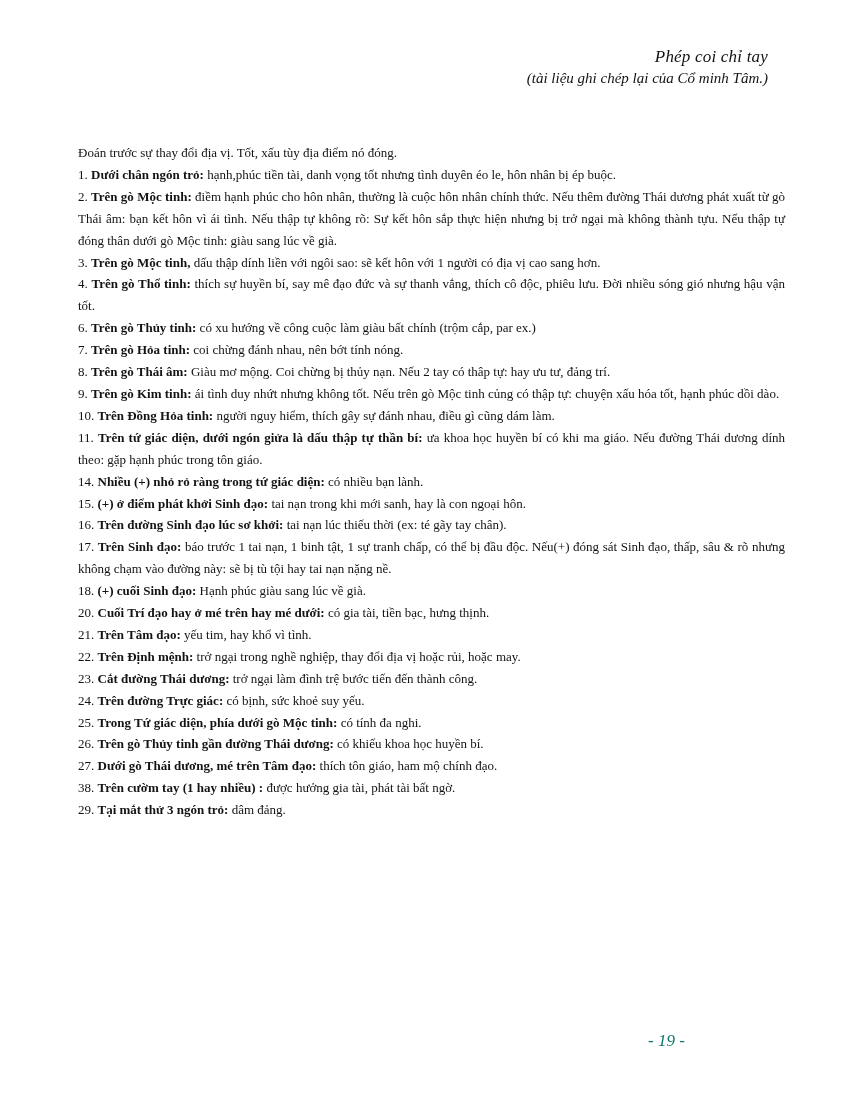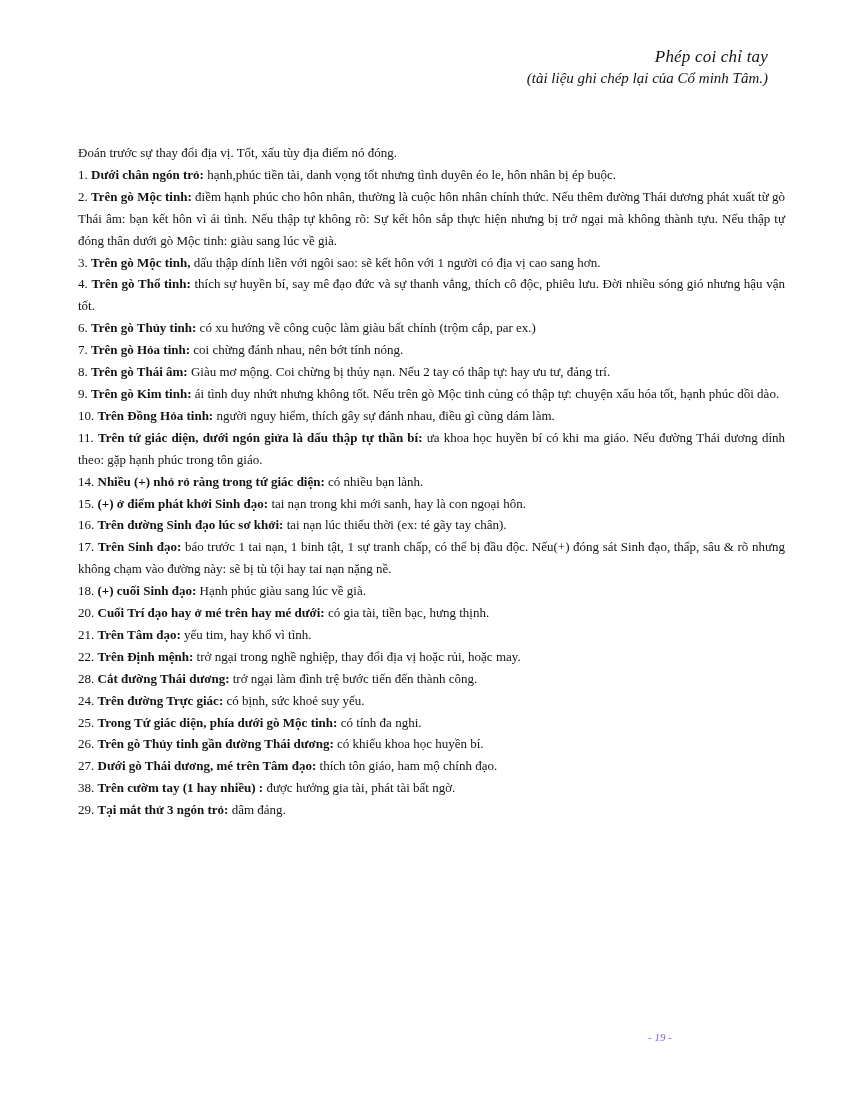--- a/index.html
+++ b/index.html
@@ -41,22 +41,22 @@
     text-justify: inter-word;
     margin-top: 34px;
   }
   .para { margin: 0; padding: 0; }
   .para .lead { font-weight: bold; }
   .footer {
     position: absolute;
     top: 1031px;
     left: 648px;
     font-style: italic;
-    font-size: 11px;
-    color: #8b5cf6;
+    font-size: 17px;
+    color: #0f766e;
   }
 </style>
 </head>
 <body>
 
 <div class="page">
 
   <div class="header">
     <div class="title">Phép coi chỉ tay</div>
     <div class="subtitle">(tài liệu ghi chép lại của Cổ minh Tâm.)</div>
@@ -98,21 +98,21 @@
 
   <p class="para item"><span class="num">18.</span> <span class="lead">(+) cuối Sinh đạo:</span> <span class="body-text">Hạnh phúc giàu sang lúc về già.</span></p>
 
 
   <p class="para item"><span class="num">20.</span> <span class="lead">Cuối Trí đạo hay ở mé trên hay mé dưới:</span> <span class="body-text">có gia tài, tiền bạc, hưng thịnh.</span></p>
 
   <p class="para item"><span class="num">21.</span> <span class="lead">Trên Tâm đạo:</span> <span class="body-text">yếu tim, hay khổ vì tình.</span></p>
 
   <p class="para item"><span class="num">22.</span> <span class="lead">Trên Định mệnh:</span> <span class="body-text">trở ngại trong nghề nghiệp, thay đổi địa vị hoặc rủi, hoặc may.</span></p>
 
-  <p class="para item"><span class="num">28.</span> <span class="lead">Cắt đường Thái dương:</span> <span class="body-text">trở ngại làm đình trệ bước tiến đến thành công.</span></p>
+  <p class="para item"><span class="num">23.</span> <span class="lead">Cắt đường Thái dương:</span> <span class="body-text">trở ngại làm đình trệ bước tiến đến thành công.</span></p>
 
   <p class="para item"><span class="num">24.</span> <span class="lead">Trên đường Trực giác:</span> <span class="body-text">có bịnh, sức khoẻ suy yếu.</span></p>
 
   <p class="para item"><span class="num">25.</span> <span class="lead">Trong Tứ giác diện, phía dưới gò Mộc tinh:</span> <span class="body-text">có tính đa nghi.</span></p>
 
   <p class="para item"><span class="num">26.</span> <span class="lead">Trên gò Thủy tinh gần đường Thái dương:</span> <span class="body-text">có khiếu khoa học huyền bí.</span></p>
 
   <p class="para item"><span class="num">27.</span> <span class="lead">Dưới gò Thái dương, mé trên Tâm đạo:</span> <span class="body-text">thích tôn giáo, ham mộ chính đạo.</span></p>
 
   <p class="para item"><span class="num">38.</span> <span class="lead">Trên cườm tay (1 hay nhiều) :</span> <span class="body-text">được hưởng gia tài, phát tài bất ngờ.</span></p>

